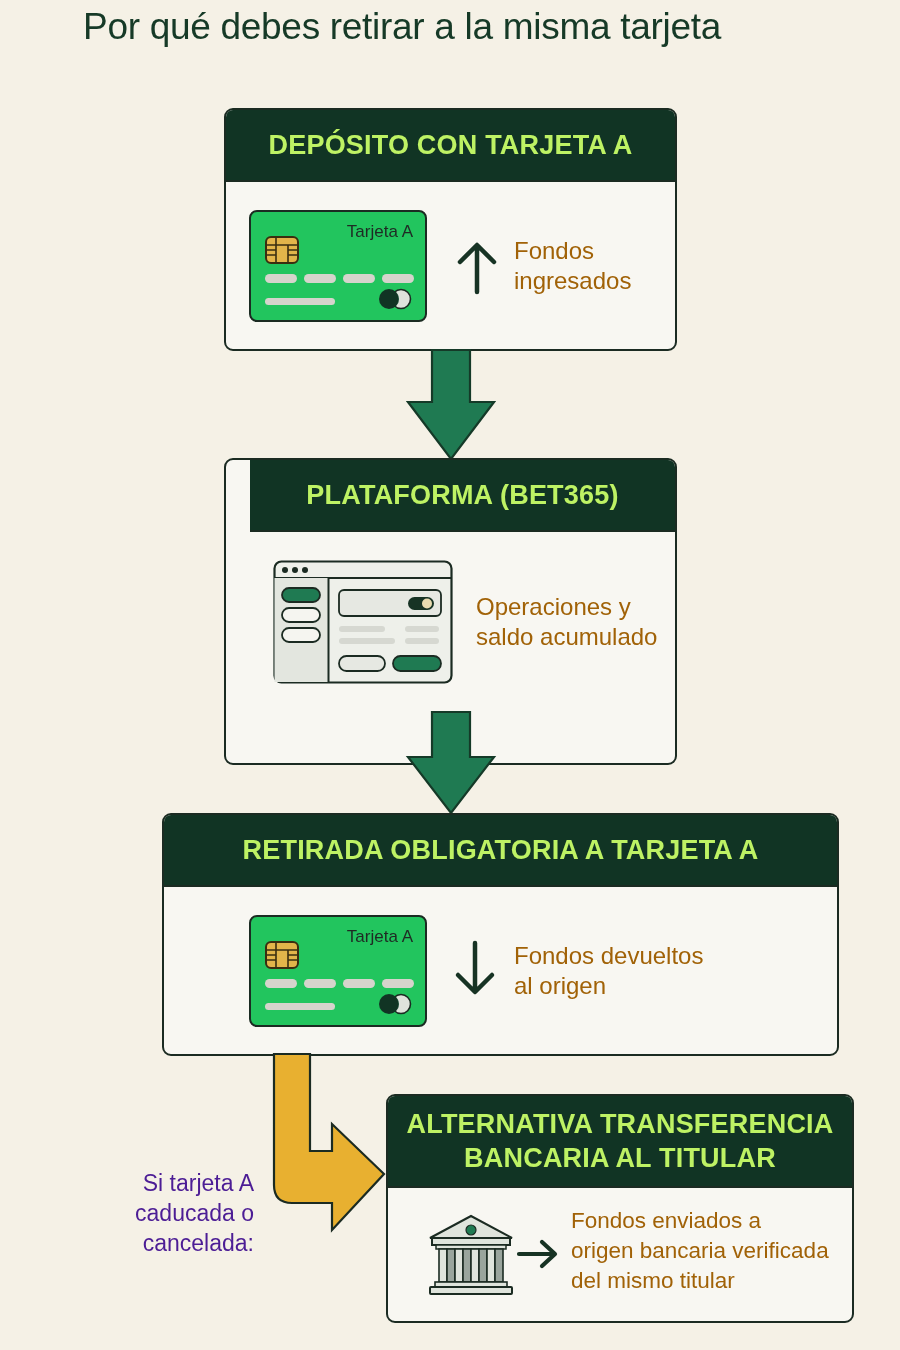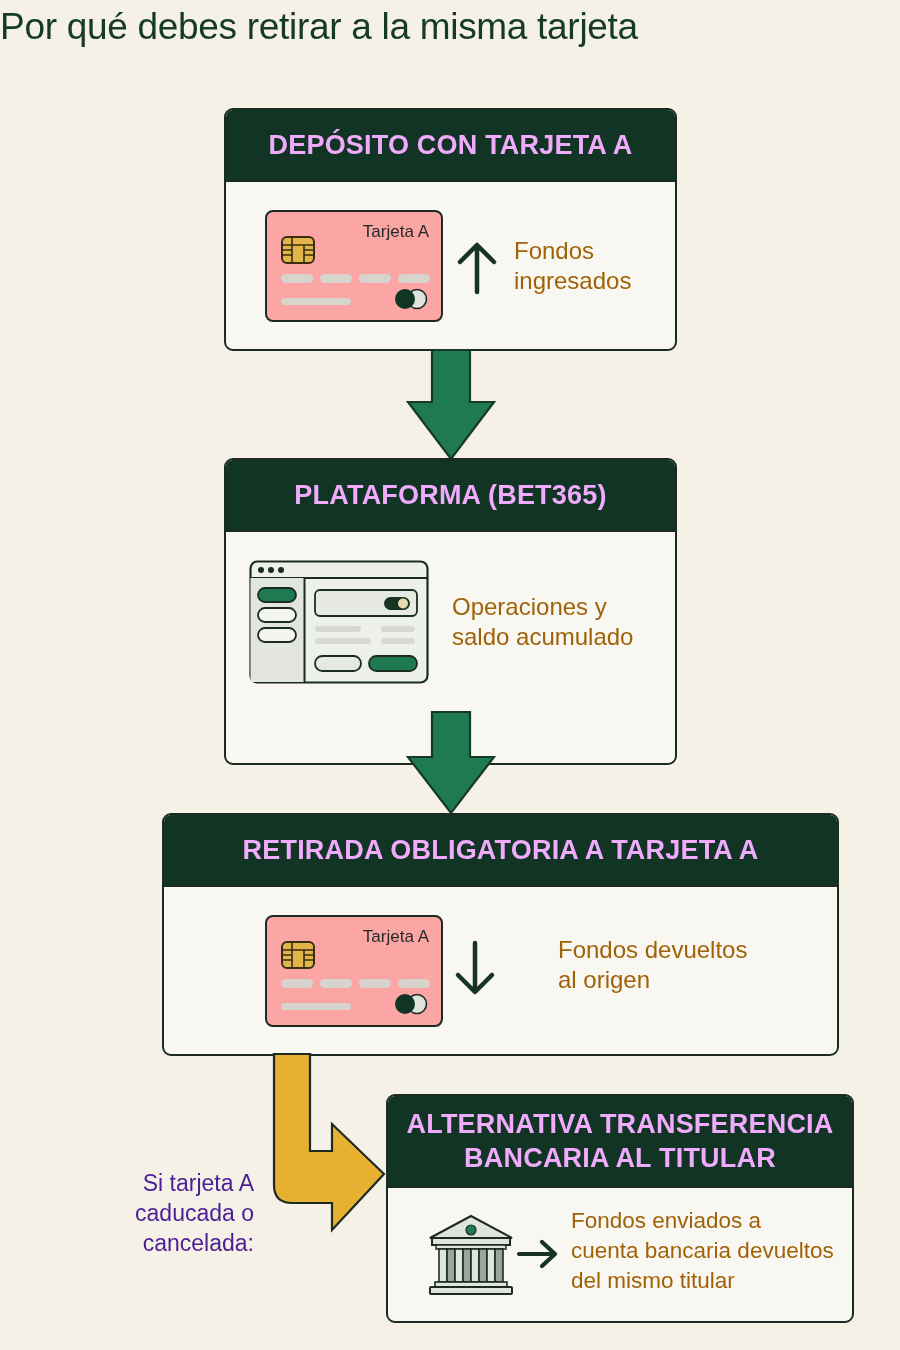--- a/index.html
+++ b/index.html
@@ -1,35 +1,35 @@
 <!DOCTYPE html>
 <html><head>
 <meta charset="utf-8">
 <style>
   * { box-sizing: border-box; margin: 0; padding: 0; }
   html, body { width: 900px; height: 1350px; background: #f5f1e6; overflow: hidden; }
   body { position: relative; font-family: "Liberation Sans", "DejaVu Sans", sans-serif; color: #1f2a24; }
 
   .title {
-    position: absolute; left: 0; top: 6px; width: 804px; 
+    position: absolute; left: 0; top: 6px; width: 804px; text-align: center;
     font-size: 37px; color: #163a27; letter-spacing: -0.3px;
   }
 
   .box {
     position: absolute; background: #f8f7f2; border: 2px solid #1b2b22; border-radius: 9px; overflow: hidden;
   }
   .box-header {
-    background: #113424; color: #f0abfc; font-weight: bold; text-align: center;
+    background: #113424; color: #bef264; font-weight: bold; text-align: center;
     font-size: 27px; letter-spacing: 0.2px; border-bottom: 2px solid #1b2b22;
     display: flex; align-items: center; justify-content: center; flex-direction: column;
   }
   .box-body { position: relative; }
 
   .card {
-    position: absolute; width: 178px; height: 112px; border: 2px solid #1b2b22; border-radius: 8px; background: #fca5a5; margin-left: 16px;
+    position: absolute; width: 178px; height: 112px; border: 2px solid #1b2b22; border-radius: 8px; background: #22c55e;
   }
   .card-label { position: absolute; right: 12px; top: 10px; font-size: 17px; color: #1f2a24; }
   .chip { position: absolute; left: 14px; top: 24px; }
   .dash { position: absolute; height: 9px; border-radius: 5px; background: #d6d4cc; }
   .logo { position: absolute; right: 12px; bottom: 10px; }
 
   .desc { position: absolute; font-size: 24px; line-height: 30px; color: #a16207; }
   .desc-line { display: block; white-space: nowrap; }
 
   .svgabs { position: absolute; }
@@ -70,21 +70,21 @@
       <span class="desc-line">Fondos</span>
       <span class="desc-line">ingresados</span>
     </div>
   </div>
 </div>
 
 <svg class="svgabs" style="left:404px; top:348px;" width="94" height="114" viewBox="0 0 94 114">
   <path d="M28 2H66V54H90L47 111L4 54H28Z" fill="#1f7a52" stroke="#153a28" stroke-width="2.2" stroke-linejoin="miter"></path>
 </svg>
 
-<div class="box" style="left:224px; top:458px; width:453px; height:307px;">
+<div class="box" style="left:224px; top:458px; width:453px; height:307px;padding-left:24px;">
   <div class="box-header" style="height:72px;">
     <span>PLATAFORMA (BET365)</span>
   </div>
   <div class="box-body" style="height:181px;">
     <svg class="svgabs" style="left:23px; top:28px;" width="180" height="124" viewBox="0 0 180 124">
       <rect x="1.5" y="1.5" width="177" height="121" rx="7" fill="#eef0ea" stroke="#1b2b22" stroke-width="2.2"></rect>
       <line x1="1.5" y1="18" x2="178.5" y2="18" stroke="#1b2b22" stroke-width="2"></line>
       <circle cx="12" cy="10" r="3" fill="#1b2b22"></circle>
       <circle cx="22" cy="10" r="3" fill="#1b2b22"></circle>
       <circle cx="32" cy="10" r="3" fill="#1b2b22"></circle>
@@ -132,21 +132,21 @@
       <div class="dash" style="left:14px; top:86px; width:70px; height:7px;"></div>
       <svg class="logo" width="36" height="22" viewBox="0 0 36 22">
         <circle cx="24" cy="11" r="9.5" fill="#dfe3dc" stroke="#1b2b22" stroke-width="1.6"></circle>
         <circle cx="12" cy="11" r="10" fill="#113424"></circle>
         <path d="M18 3.5a9.5 9.5 0 0 1 0 15a10 10 0 0 0 0-15z" fill="#2e7a5b"></path>
       </svg>
     </div>
     <svg class="svgabs" style="left:288px; top:52px;" width="46" height="58" viewBox="0 0 46 58">
       <path d="M23 4V52M6 36L23 53L40 36" stroke="#173324" stroke-width="4.5" fill="none" stroke-linecap="round" stroke-linejoin="round"></path>
     </svg>
-    <div class="desc" style="left:350px; top:48px;margin-left:44px;">
+    <div class="desc" style="left:350px; top:54px;">
       <span class="desc-line">Fondos devueltos</span>
       <span class="desc-line">al origen</span>
     </div>
   </div>
 </div>
 
 <svg class="svgabs" style="left:268px; top:1052px;" width="124" height="196" viewBox="0 0 124 196">
   <path d="M6 2H42V99H64V72L116 122L64 178V151H24Q6 151 6 133Z" fill="#e8b030" stroke="#1b2b22" stroke-width="2.2" stroke-linejoin="miter"></path>
 </svg>
 
@@ -176,17 +176,17 @@
       <rect x="61" y="37" width="8" height="33" fill="#dfe4dc" stroke="#1b2b22" stroke-width="1.6"></rect>
       <rect x="69" y="37" width="8" height="33" fill="#9aa59d" stroke="#1b2b22" stroke-width="1.6"></rect>
       <rect x="9" y="70" width="72" height="5" fill="#dfe4dc" stroke="#1b2b22" stroke-width="1.6"></rect>
       <rect x="4" y="75" width="82" height="7" rx="1" fill="#dfe4dc" stroke="#1b2b22" stroke-width="2"></rect>
     </svg>
     <svg class="svgabs" style="left:128px; top:50px;" width="44" height="32" viewBox="0 0 44 32">
       <path d="M3 16H38M26 4L39 16L26 28" stroke="#173324" stroke-width="4.2" fill="none" stroke-linecap="round" stroke-linejoin="round"></path>
     </svg>
     <div class="desc" style="left:183px; top:18px; font-size:22.5px;">
       <span class="desc-line">Fondos enviados a</span>
-      <span class="desc-line">cuenta bancaria devueltos</span>
+      <span class="desc-line">origen bancaria verificada</span>
       <span class="desc-line">del mismo titular</span>
     </div>
   </div>
 </div>
 
 </body></html>

